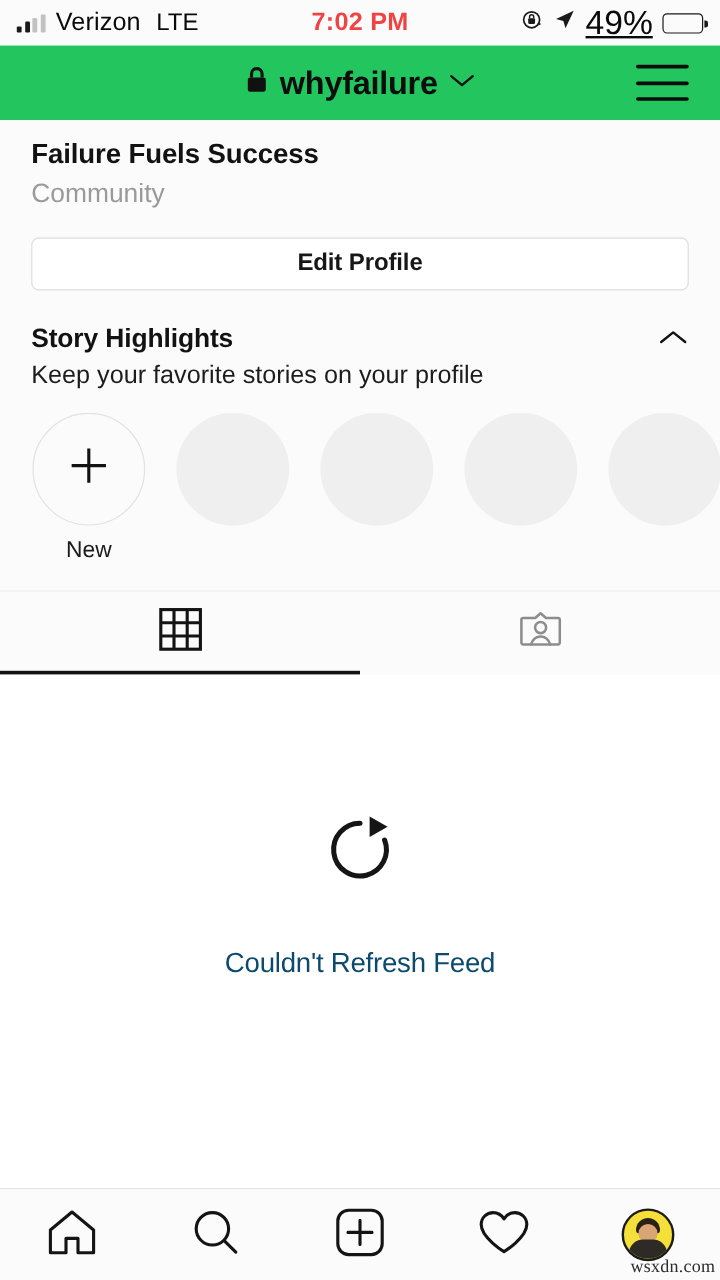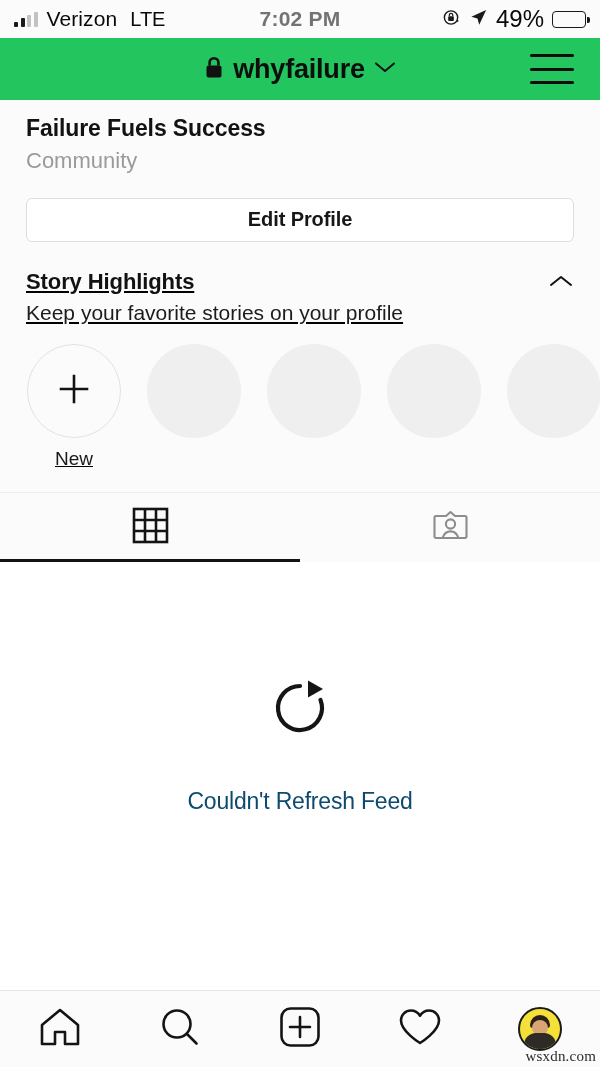--- a/index.html
+++ b/index.html
@@ -62,34 +62,35 @@
     font-size: 20px;
     color: #0a0a0a;
     margin-left: 4px;
   }
   .status-time {
     position: absolute;
     left: 0; right: 0;
     text-align: center;
     font-size: 21px;
     font-weight: bold;
-    color: #737373;
+    color: #ef4444;
     letter-spacing: 0.2px;
   }
   .status-right {
     margin-left: auto;
     display: flex;
     align-items: center;
     gap: 8px;
     position: relative;
     z-index: 2;
   }
   .battery-pct {
-    font-size: 24px;
+    font-size: 28px;
     color: #0a0a0a;
+    text-decoration: underline;
   }
   .battery-shell {
     width: 34px;
     height: 17px;
     border: 1.8px solid #1a1a1a;
     border-radius: 4px;
     padding: 1.8px;
     position: relative;
   }
   .battery-shell::after {
@@ -187,21 +188,20 @@
     font-weight: bold;
     color: #171717;
     cursor: pointer;
     letter-spacing: -0.1px;
   }
 
   
   .highlights-section {
     padding: 22px 0 0 0;
     background: #fbfbfb;
-    text-decoration: underline;
   }
   .hl-head {
     padding: 0 26px;
     display: flex;
     align-items: flex-start;
   }
   .hl-head-text { flex: 1; }
   .hl-title {
     font-size: 22px;
     font-weight: bold;

